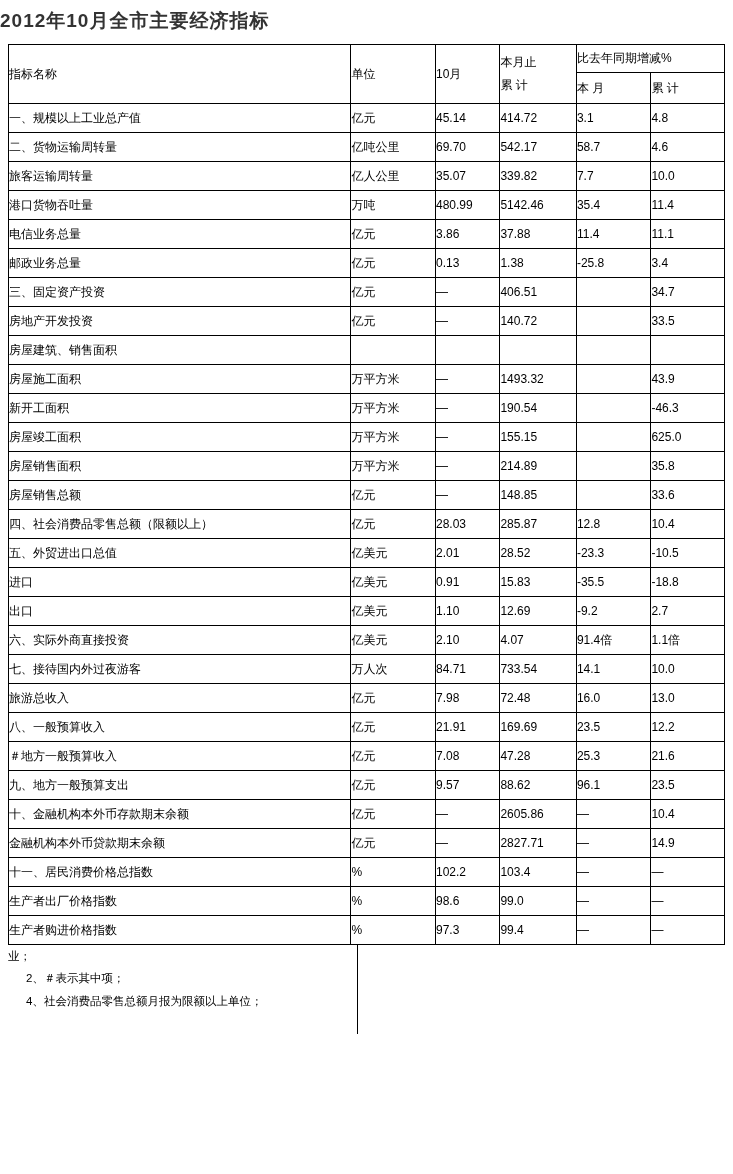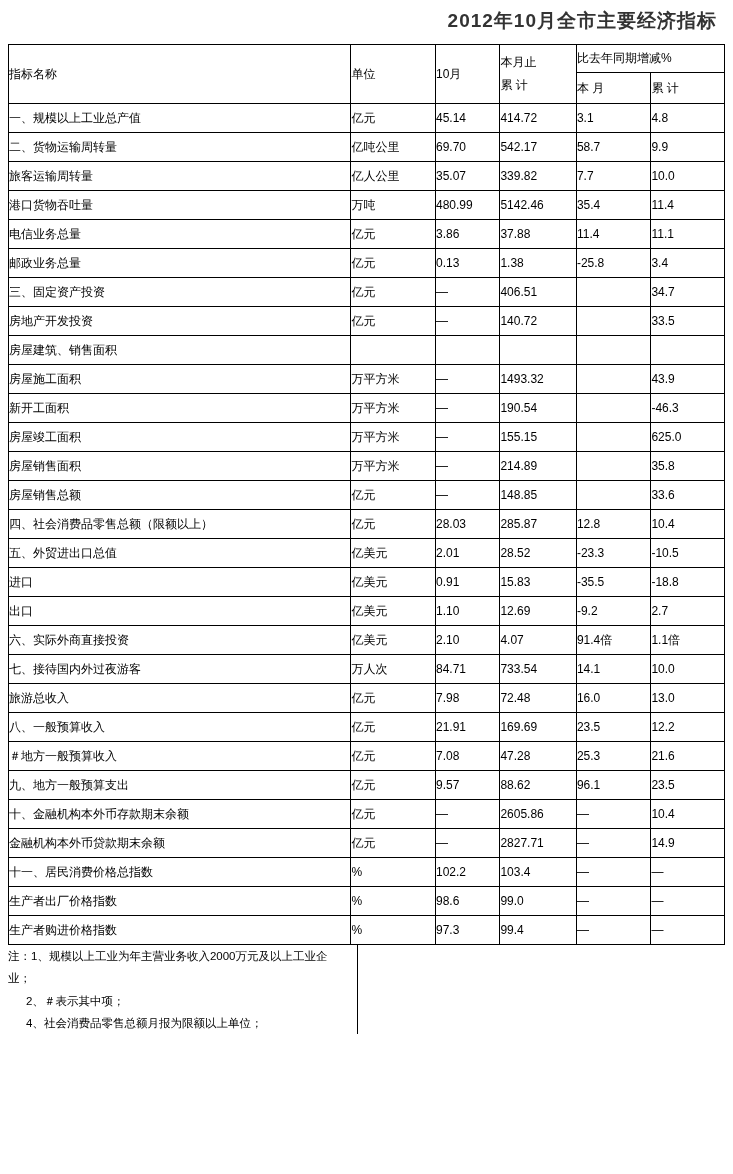--- a/index.html
+++ b/index.html
@@ -14,21 +14,21 @@
     color: #000000;
     overflow: hidden;
   }
   .page {
     width: 733px;
     height: 1174px;
     position: relative;
     box-sizing: border-box;
   }
   .doc-title {
-    text-align: right;
+    text-align: left;
     font-size: 19px;
     font-weight: bold;
     color: #333333;
     padding: 8px 16px 10px 0;
     letter-spacing: 1px;
   }
   table.main {
     border-collapse: collapse;
     width: 717px;
     margin: 0 auto;
@@ -161,21 +161,21 @@
           <td class="c-cum">414.72</td>
           <td class="c-m">3.1</td>
           <td class="c-c">4.8</td>
         </tr>
         <tr class="data-row">
           <td class="c-name ">二、货物运输周转量</td>
           <td class="c-unit">亿吨公里</td>
           <td class="c-month">69.70</td>
           <td class="c-cum">542.17</td>
           <td class="c-m">58.7</td>
-          <td class="c-c">9.9</td>
+          <td class="c-c">4.6</td>
         </tr>
         <tr class="data-row">
           <td class="c-name ind1">旅客运输周转量</td>
           <td class="c-unit">亿人公里</td>
           <td class="c-month">35.07</td>
           <td class="c-cum">339.82</td>
           <td class="c-m">7.7</td>
           <td class="c-c">10.0</td>
         </tr>
         <tr class="data-row">
@@ -385,20 +385,19 @@
           <td class="c-cum">99.4</td>
           <td class="c-m">—</td>
           <td class="c-c">—</td>
         </tr>
       </tbody>
   </table>
 
   <div class="notes vline-holder">
     <div class="note-vline" id="note-vline" style="top: 0px; height: 89px;"></div>
     <div id="notes-list">
-        <div class="note-line">注：1、规模以上工业为年主营业务收入2000万元及以上工业企</div>
         <div class="note-line">业；</div>
         <div class="note-line note-indent">2、＃表示其中项；</div>
         <div class="note-line note-indent">4、社会消费品零售总额月报为限额以上单位；</div>
       </div>
   </div>
 
 </div>
 
 </body></html>

